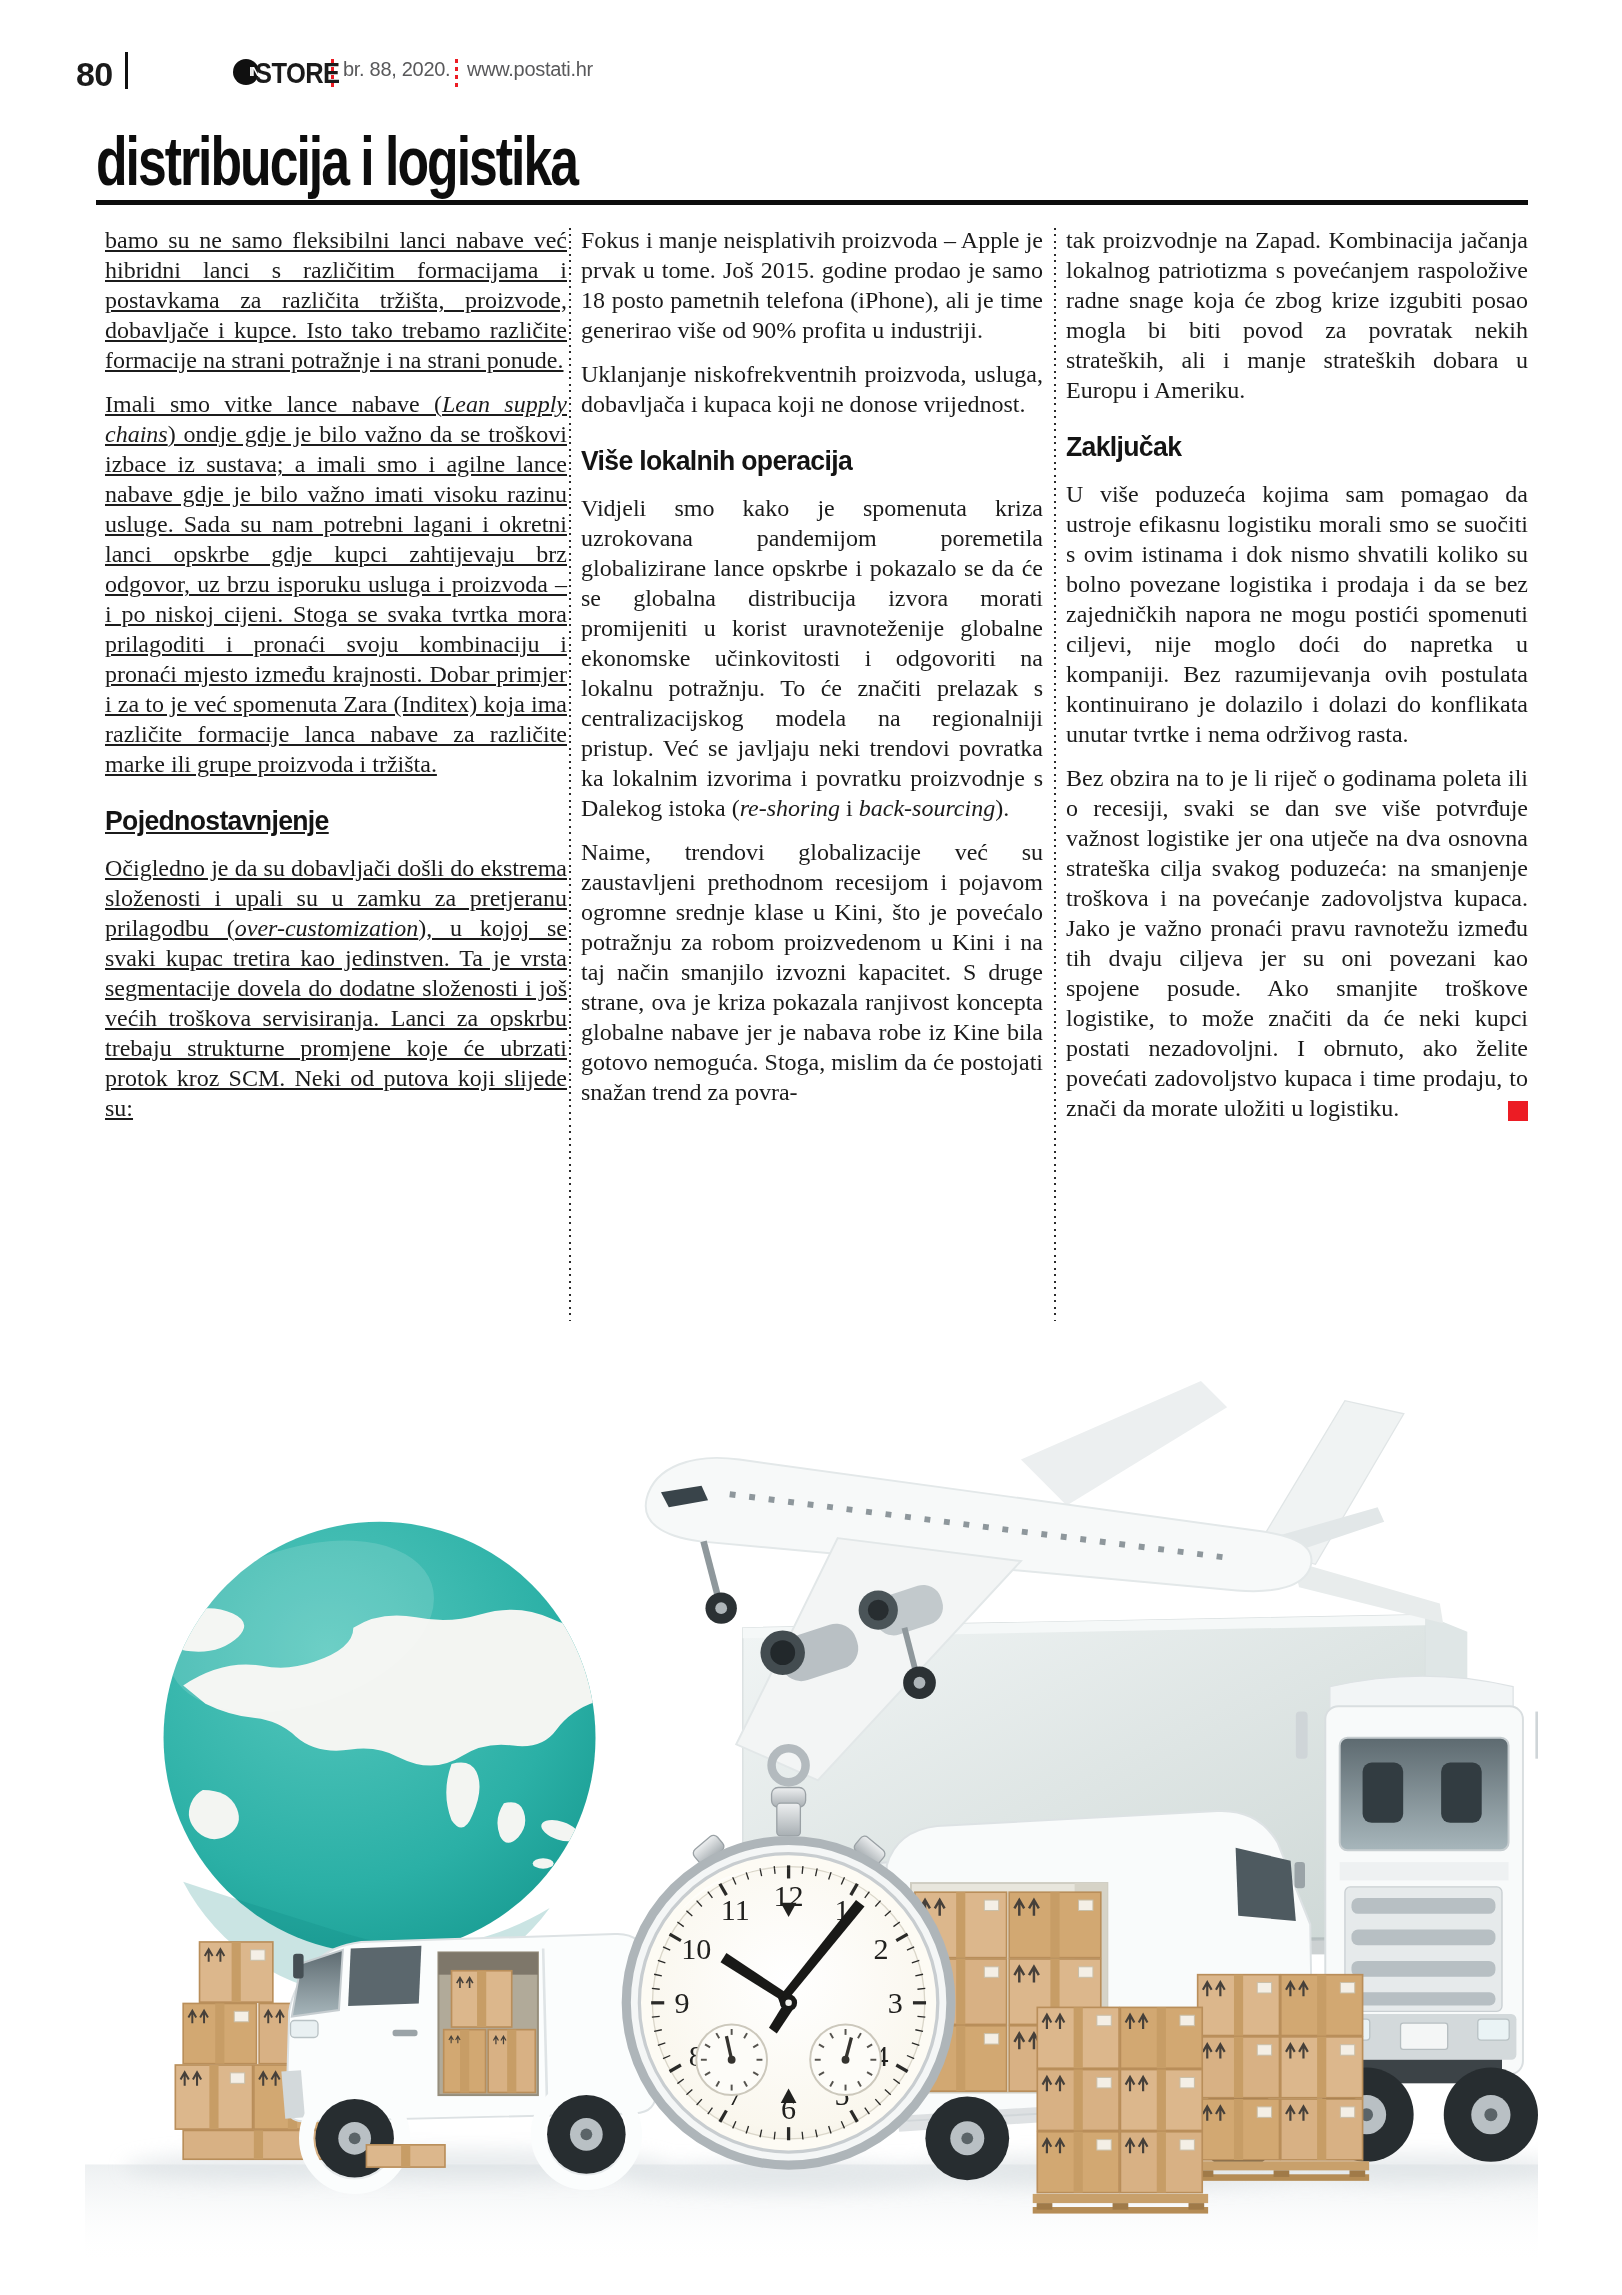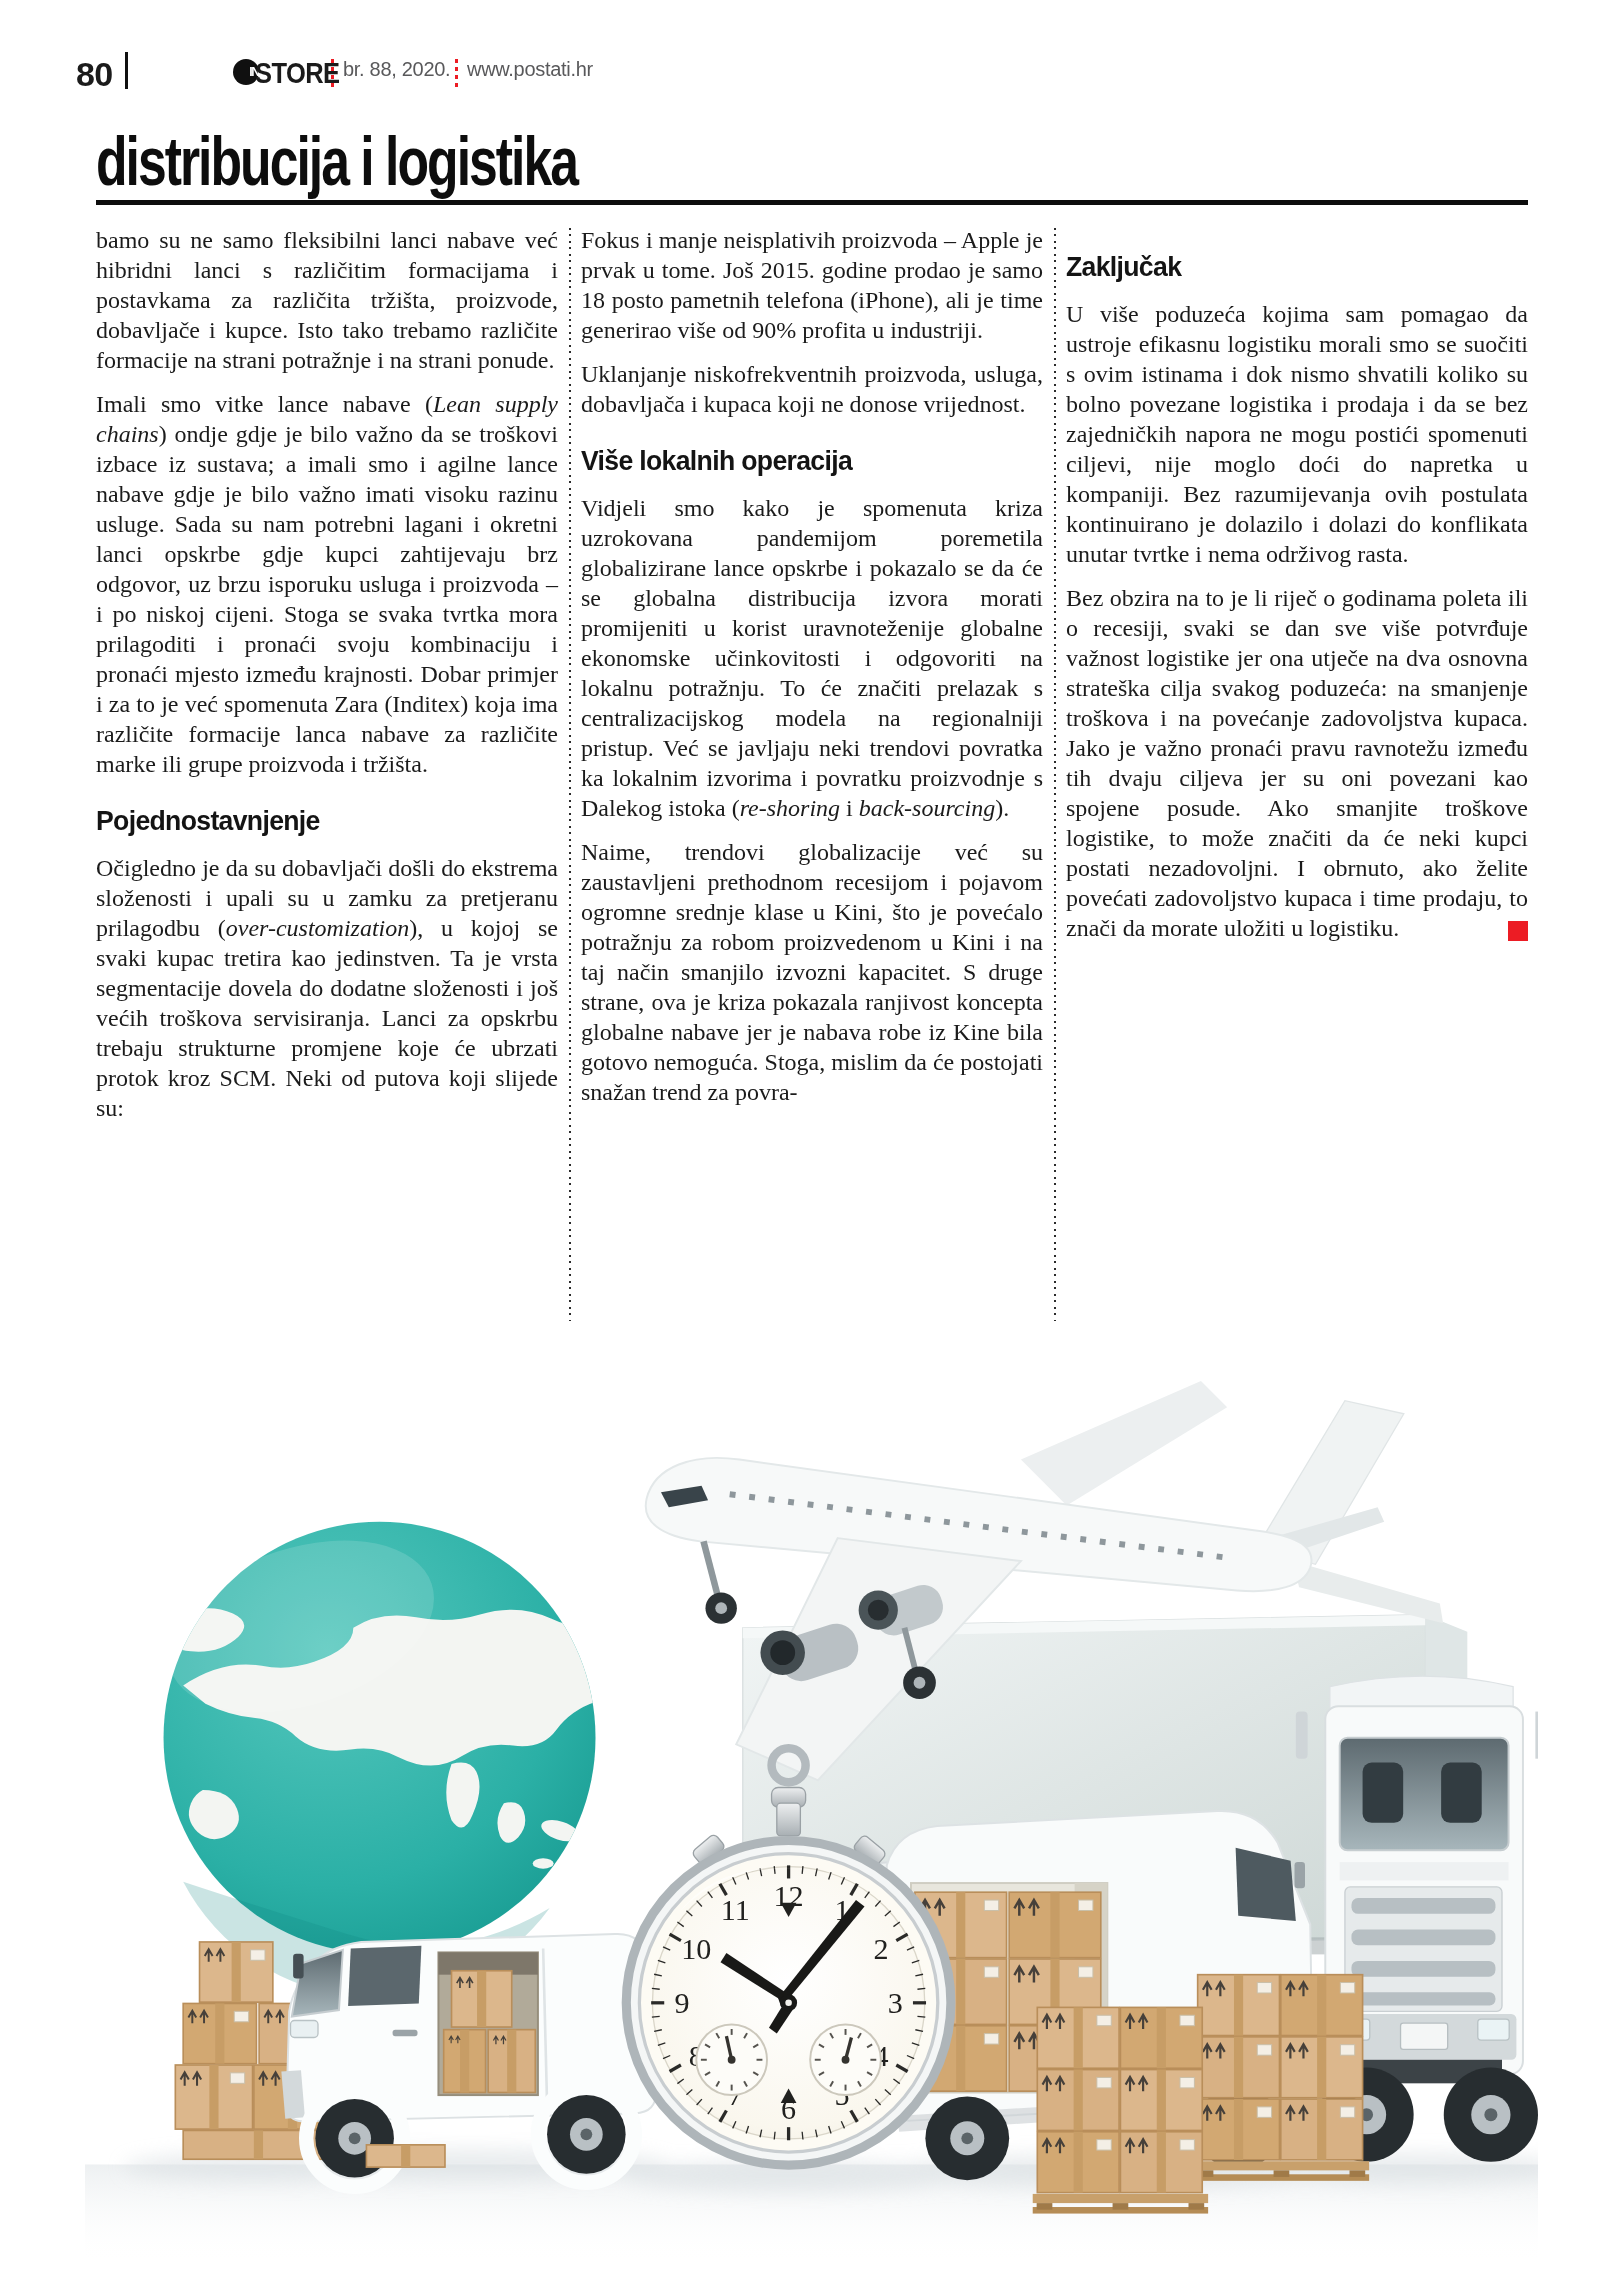--- a/index.html
+++ b/index.html
@@ -22,21 +22,21 @@
   .hdr-issue{left:343px;}
   .hdr-web{left:467px;}
   
   .title{position:absolute;left:96px;top:122px;margin:0;font-family:"Liberation Sans",sans-serif;
          font-weight:700;font-size:68px;letter-spacing:-2.6px;transform:scaleX(.76);
          transform-origin:left top;white-space:nowrap;color:#0d0d0d;}
   .rule{position:absolute;left:96px;top:200px;width:1432px;height:5.2px;background:#0d0d0d;}
   
   .cols{position:absolute;left:96px;top:225px;width:1432px;}
   .col{position:absolute;top:0;width:462px;text-align:justify;}
-  #col1{left:0;} #col2{left:485px;} #col3{left:970px;}
+  #col1{left:9px;text-decoration:underline;} #col2{left:485px;} #col3{left:970px;}
   .col p{margin:0 0 14.4px;font-size:24px;line-height:30px;}
   .col h3{font-family:"Liberation Sans",sans-serif;font-weight:700;font-size:28px;
           letter-spacing:-0.7px;margin:26px 0 15.7px;color:#141414;transform:scaleX(.95);transform-origin:left;}
   .it{font-style:italic;}
   .endmark{float:right;width:19.6px;height:19.6px;background:#ec1c24;margin-top:7.9px;}
   .colrule{position:absolute;top:228px;width:2px;height:1093px;
            background-image:repeating-linear-gradient(to bottom,#2b2b2b 0 2px,transparent 2px 6.5px);}
   #crule1{left:569px;} #crule2{left:1054px;}
   
   .art{position:absolute;left:85px;top:1345px;width:1453px;height:919px;margin:0;}
@@ -71,20 +71,21 @@
         <p><span>Očigledno je da su dobavljači došli do ekstrema složenosti i upali su u zamku za pretjeranu prilagodbu (</span><span class="it">over-customization</span><span>), u kojoj se svaki kupac tretira kao jedinstven. Ta je vrsta segmentacije dovela do dodatne složenosti i još većih troškova servisiranja. Lanci za opskrbu trebaju strukturne promjene koje će ubrzati protok kroz SCM. Neki od putova koji slijede su:</span></p>
       </section>
     <section class="col" id="col2">
         <p><span>Fokus i manje neisplativih proizvoda – Apple je prvak u tome. Još 2015. godine prodao je samo 18 posto pametnih telefona (iPhone), ali je time generirao više od 90% profita u industriji.</span></p>
         <p><span>Uklanjanje niskofrekventnih proizvoda, usluga, dobavljača i kupaca koji ne donose vrijednost.</span></p>
         <h3>Više lokalnih operacija</h3>
         <p><span>Vidjeli smo kako je spomenuta kriza uzrokovana pandemijom poremetila globalizirane lance opskrbe i pokazalo se da će se globalna distribucija izvora morati promijeniti u korist uravnoteženije globalne ekonomske učinkovitosti i odgovoriti na lokalnu potražnju. To će značiti prelazak s centralizacijskog modela na regionalniji pristup. Već se javljaju neki trendovi povratka ka lokalnim izvorima i povratku proizvodnje s Dalekog istoka (</span><span class="it">re-shoring</span><span> i </span><span class="it">back-sourcing</span><span>).</span></p>
         <p><span>Naime, trendovi globalizacije već su zaustavljeni prethodnom recesijom i pojavom ogromne srednje klase u Kini, što je povećalo potražnju za robom proizvedenom u Kini i na taj način smanjilo izvozni kapacitet. S druge strane, ova je kriza pokazala ranjivost koncepta globalne nabave jer je nabava robe iz Kine bila gotovo nemoguća. Stoga, mislim da će postojati snažan trend za povra-</span></p>
       </section>
     <section class="col" id="col3">
+        <p><span>tak proizvodnje na Zapad. Kombinacija jačanja lokalnog patriotizma s povećanjem raspoložive radne snage koja će zbog krize izgubiti posao mogla bi biti povod za povratak nekih strateških, ali i manje strateških dobara u Europu i Ameriku.</span></p>
         <h3>Zaključak</h3>
         <p><span>U više poduzeća kojima sam pomagao da ustroje efikasnu logistiku morali smo se suočiti s ovim istinama i dok nismo shvatili koliko su bolno povezane logistika i prodaja i da se bez zajedničkih napora ne mogu postići spomenuti ciljevi, nije moglo doći do napretka u kompaniji. Bez razumijevanja ovih postulata kontinuirano je dolazilo i dolazi do konflikata unutar tvrtke i nema održivog rasta.</span></p>
         <p><span>Bez obzira na to je li riječ o godinama poleta ili o recesiji, svaki se dan sve više potvrđuje važnost logistike jer ona utječe na dva osnovna strateška cilja svakog poduzeća: na smanjenje troškova i na povećanje zadovoljstva kupaca. Jako je važno pronaći pravu ravnotežu između tih dvaju ciljeva jer su oni povezani kao spojene posude. Ako smanjite troškove logistike, to može značiti da će neki kupci postati nezadovoljni. I obrnuto, ako želite povećati zadovoljstvo kupaca i time prodaju, to znači da morate uložiti u logistiku.</span><span class="endmark"></span></p>
       </section>
   </main>
   <div class="colrule" id="crule1"></div>
   <div class="colrule" id="crule2"></div>
 
   <figure class="art">
   <svg viewBox="0 0 2220 1404" xmlns="http://www.w3.org/2000/svg">

